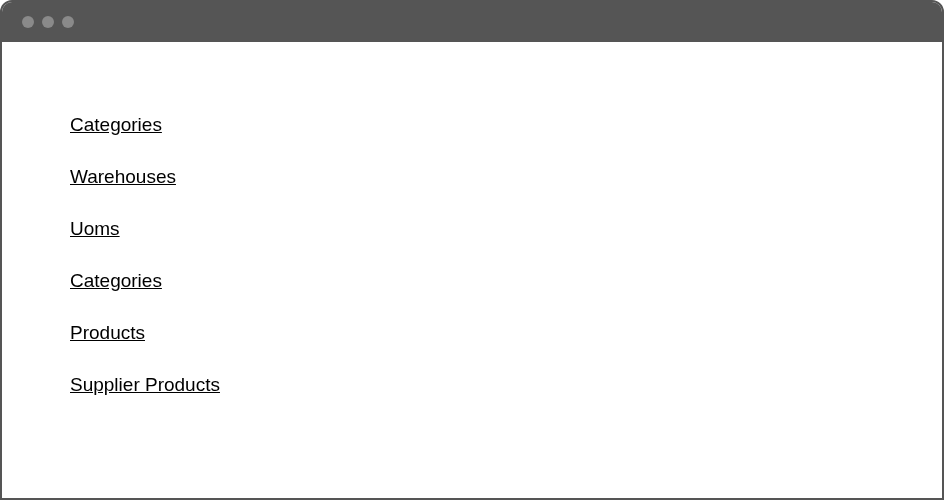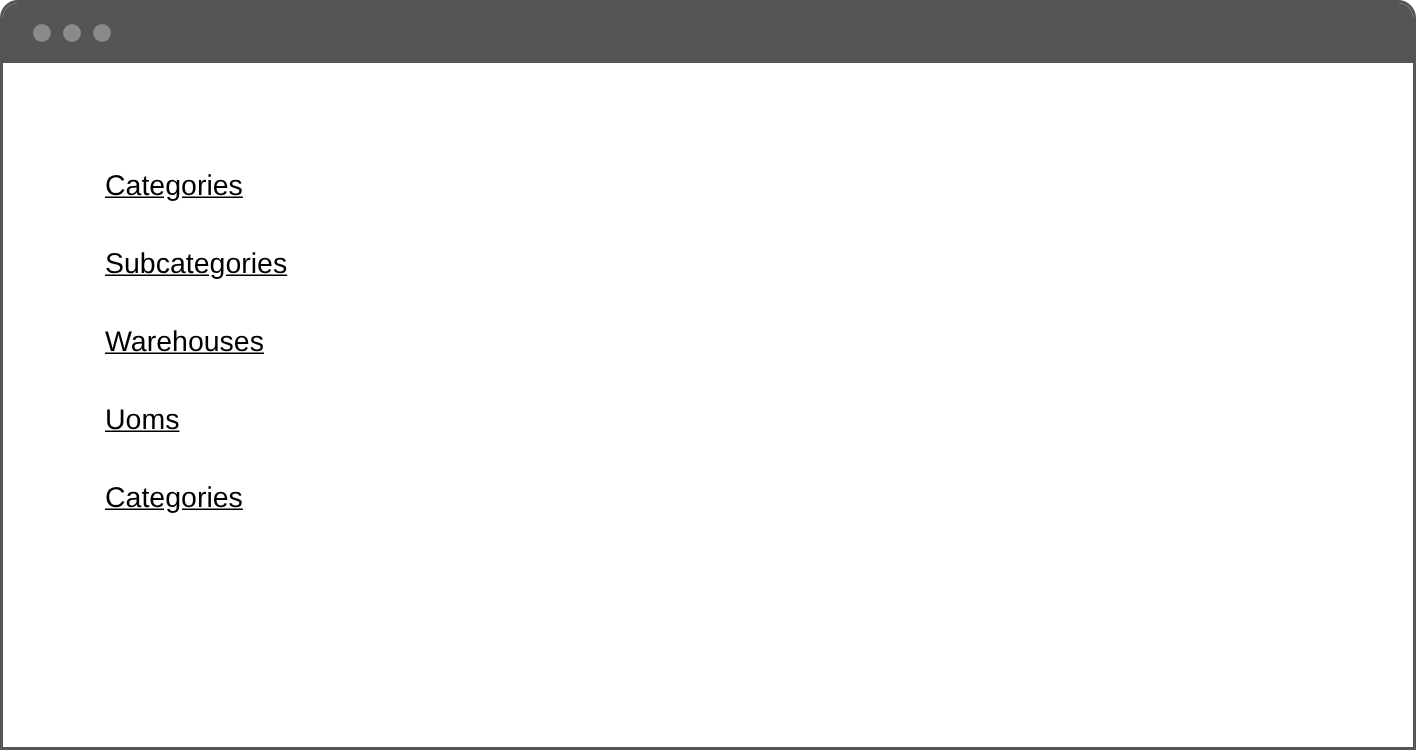--- a/index.html
+++ b/index.html
@@ -64,26 +64,29 @@
     <div class="traffic-dot"></div>
     <div class="traffic-dot"></div>
     <div class="traffic-dot"></div>
   </div>
   <div class="content">
     <ul class="nav-list">
       <li>
         <a class="nav-link">Categories</a>
       </li>
       <li>
-        <a class="nav-link">Subcategories</a>
-      </li>
-      <li>
         <a class="nav-link">Warehouses</a>
       </li>
       <li>
         <a class="nav-link">Uoms</a>
       </li>
       <li>
         <a class="nav-link">Categories</a>
       </li>
+      <li>
+        <a class="nav-link">Products</a>
+      </li>
+      <li>
+        <a class="nav-link">Supplier Products</a>
+      </li>
     </ul>
   </div>
 </div>
 
 </body></html>

